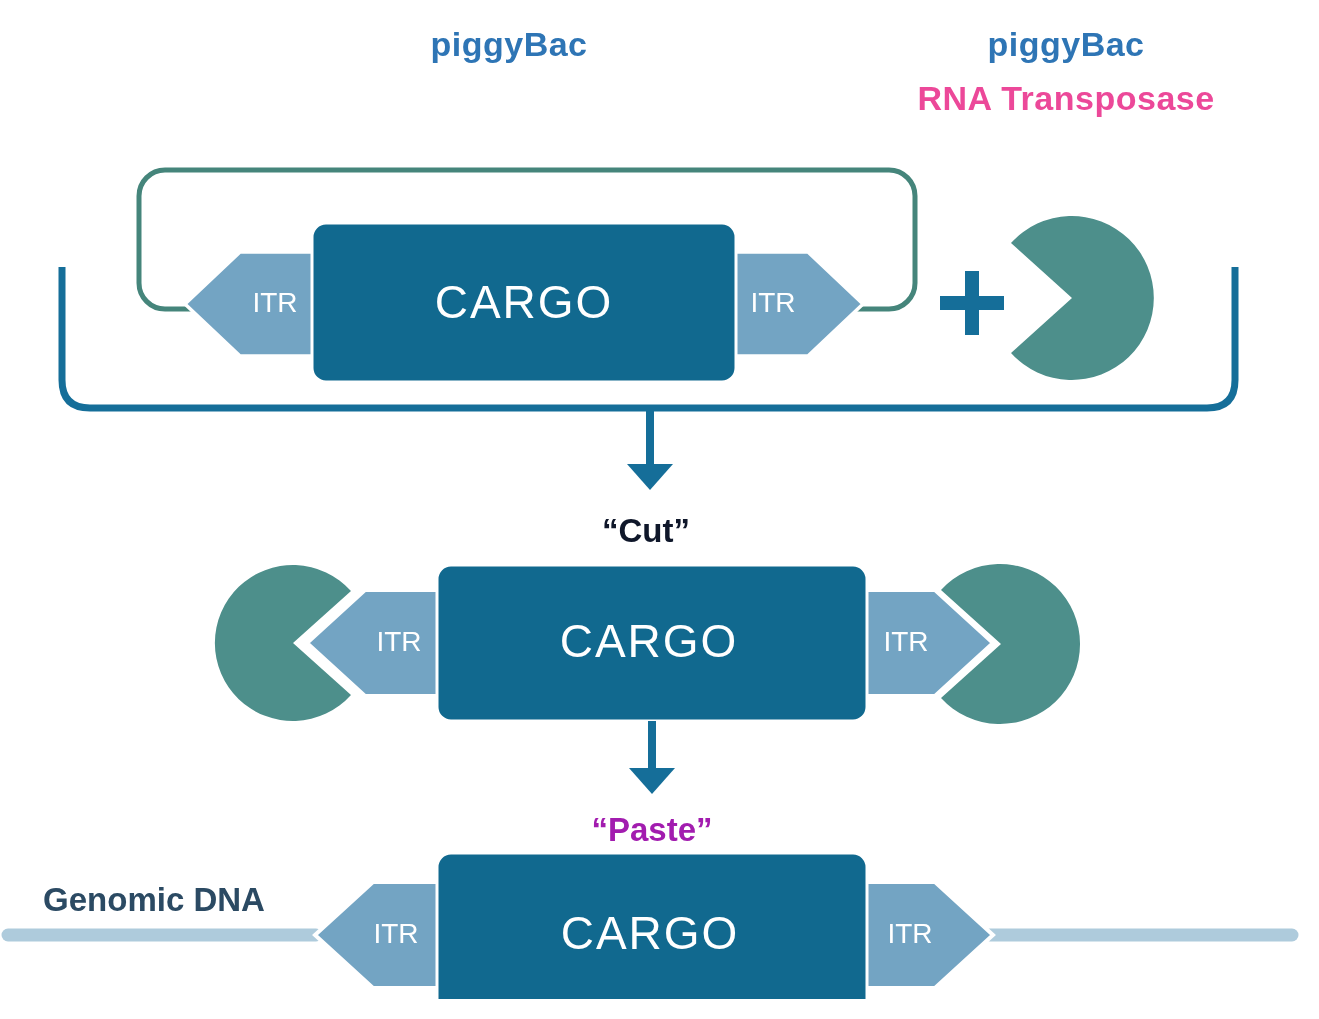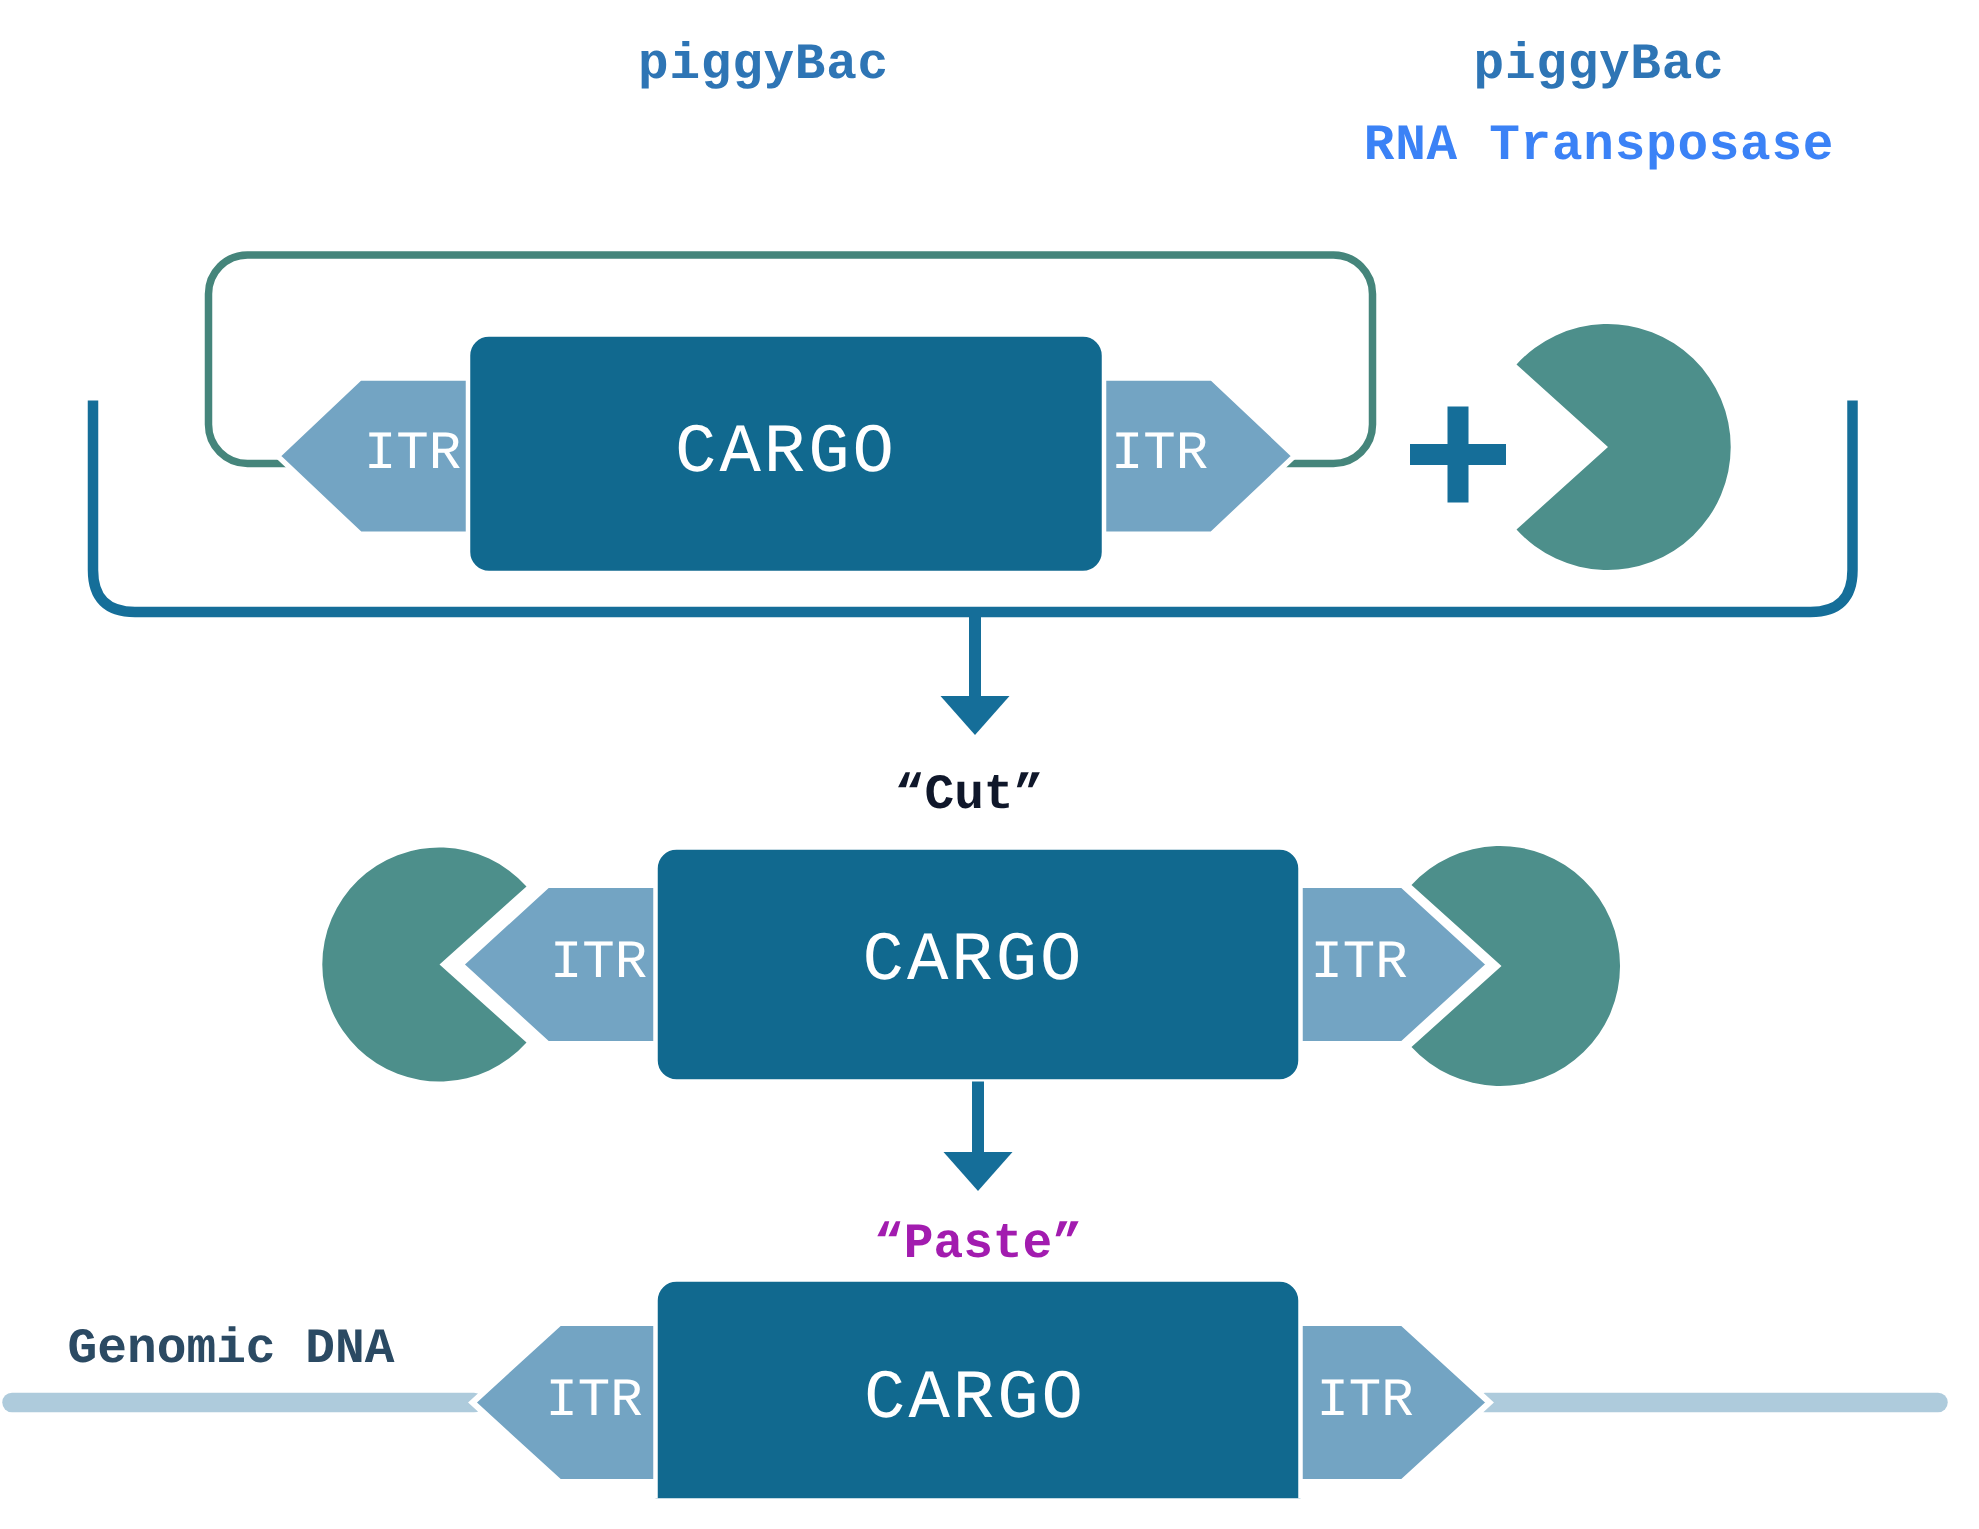--- a/index.html
+++ b/index.html
@@ -1,40 +1,40 @@
 <!DOCTYPE html>
 <html><head>
 <meta charset="utf-8">
 <style>
   html,body{margin:0;padding:0;background:#ffffff;}
   #stage{
     position:relative;
     width:1319px;height:999px;
     background:#ffffff;
-    font-family:Liberation Mono, monospace;
+    font-family:Liberation Sans, sans-serif;
     overflow:hidden;
     border-radius:21px;
   }
   #shapes{position:absolute;left:0;top:0;width:1319px;height:1019px;}
   .lbl{
     position:absolute;
     transform:translate(-50%,-50%);
     white-space:nowrap;
     line-height:1.1;
   }
   .title-line{
     font-size:34px;font-weight:700;letter-spacing:0.5px;
   }
   .caption{
     font-size:33px;font-weight:700;
   }
   .seg-label{
     color:#ffffff;
   }
-  .itr-text{font-size:36px;}
+  .itr-text{font-size:28px;}
   .cargo-text{font-size:46px;letter-spacing:2px;}
 </style>
 </head>
 <body>
 
 <div id="stage">
 
   <svg id="shapes" viewBox="0 0 1319 1019">
 
     <rect x="139" y="170" width="776" height="139" rx="26" fill="none" stroke="#45857b" stroke-width="5"></rect>
@@ -65,21 +65,21 @@
     <path d="M990 935 L1292 935" stroke="#aecbdc" stroke-width="13" stroke-linecap="round"></path>
 
     <polygon points="443,882 373,882 315,935 373,988 443,988" fill="#73a4c3" stroke="#ffffff" stroke-width="4"></polygon>
     <polygon points="861,882 935,882 993,935 935,988 861,988" fill="#73a4c3" stroke="#ffffff" stroke-width="4"></polygon>
     <rect x="437" y="853" width="430" height="160" rx="14" fill="#11698f" stroke="#ffffff" stroke-width="3"></rect>
   </svg>
 
   <div class="lbl title-line" style="left:509px;top:45px;color:#2e75b5;">piggyBac</div>
 
   <div class="lbl title-line" style="left:1066px;top:45px;color:#2e75b5;">piggyBac</div>
-  <div class="lbl title-line" style="left:1066px;top:99px;color:#3b82f6;">RNA Transposase</div>
+  <div class="lbl title-line" style="left:1066px;top:99px;color:#ec4899;">RNA Transposase</div>
 
   <div class="lbl caption" style="left:646px;top:531px;color:#0f172a;">“Cut”</div>
   <div class="lbl caption" style="left:652px;top:830px;color:#a21caf;">“Paste”</div>
 
   <div class="lbl caption" style="left:154px;top:900px;color:#2b4a63;">Genomic DNA</div>
 
   <div class="lbl seg-label itr-text" style="left:275px;top:303px;">ITR</div>
   <div class="lbl seg-label cargo-text" style="left:524px;top:302px;">CARGO</div>
   <div class="lbl seg-label itr-text" style="left:773px;top:303px;">ITR</div>
 

